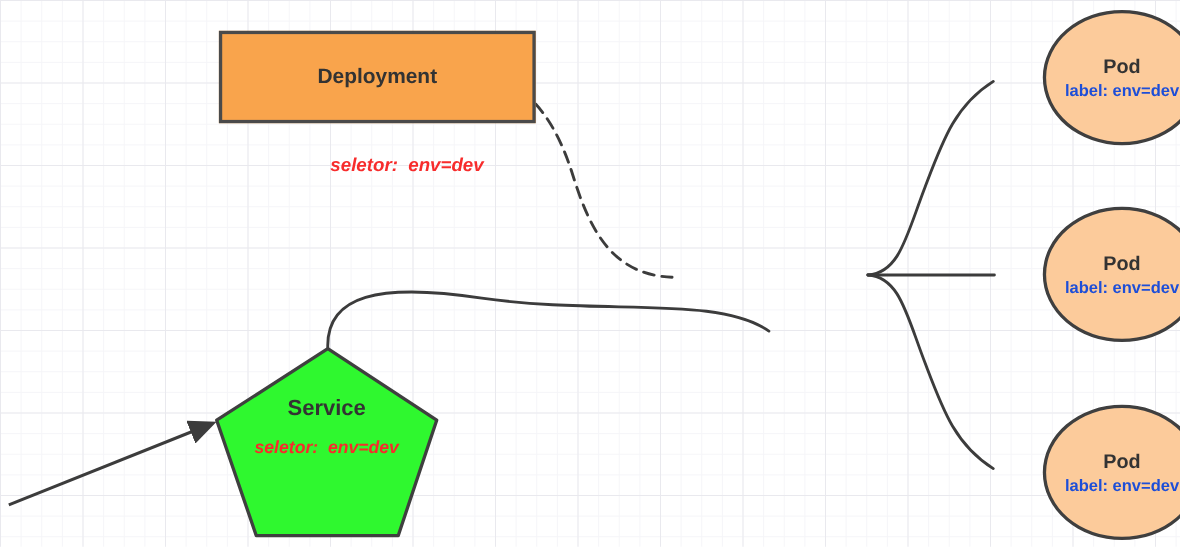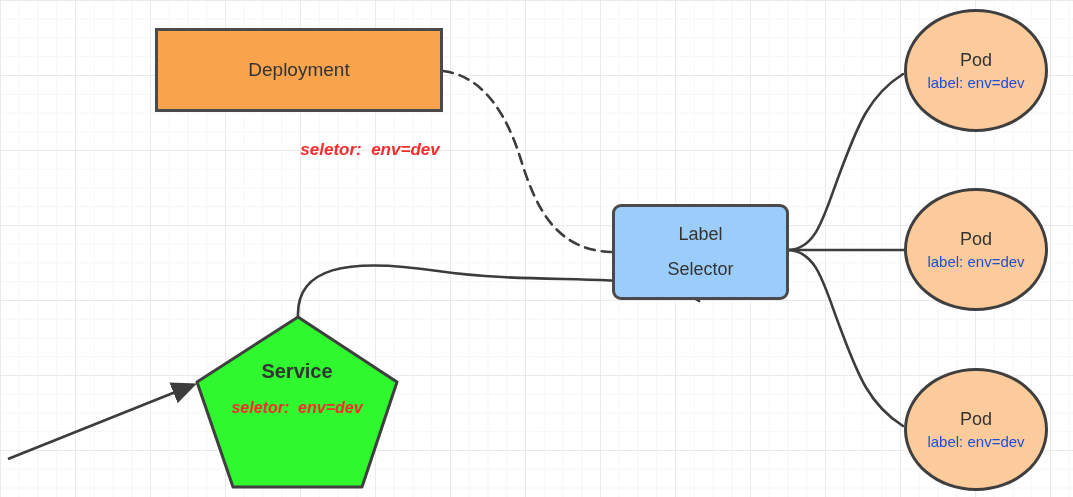--- a/index.html
+++ b/index.html
@@ -26,22 +26,23 @@
   }
 
   .node {
     position: absolute;
     box-sizing: border-box;
     display: flex;
     flex-direction: column;
     align-items: center;
     justify-content: center;
     color: #333333;
-    font-weight: normal;
+    font-weight: bold;
     text-align: center;
+    margin-left: 44px;
   }
 
   .deployment-box {
     left: 155px; top: 28px;
     width: 288px; height: 84px;
     background: #f9a44c;
     border: 3px solid #4a4a4a;
     font-size: 19px;
   }
 
@@ -135,24 +136,20 @@
 
     <polygon points="298,317 397,382 362,487 233,487 197,382" fill="#2ff82f" stroke="#3f3f3f" stroke-width="3" stroke-linejoin="round"></polygon>
   </svg>
 
   <div class="node deployment-box">
     <span>Deployment</span>
   </div>
 
   <div class="red-note deployment-note">seletor:  env=dev</div>
 
-  <div class="node selector-box">
-    <span>Label</span>
-    <span>Selector</span>
-  </div>
 
   <div class="service-text">
     <span class="service-title">Service</span>
     <span class="service-note">seletor:  env=dev</span>
   </div>
 
   <div class="node pod pod-1">
     <span>Pod</span>
     <span class="pod-label">label: env=dev</span>
   </div>

